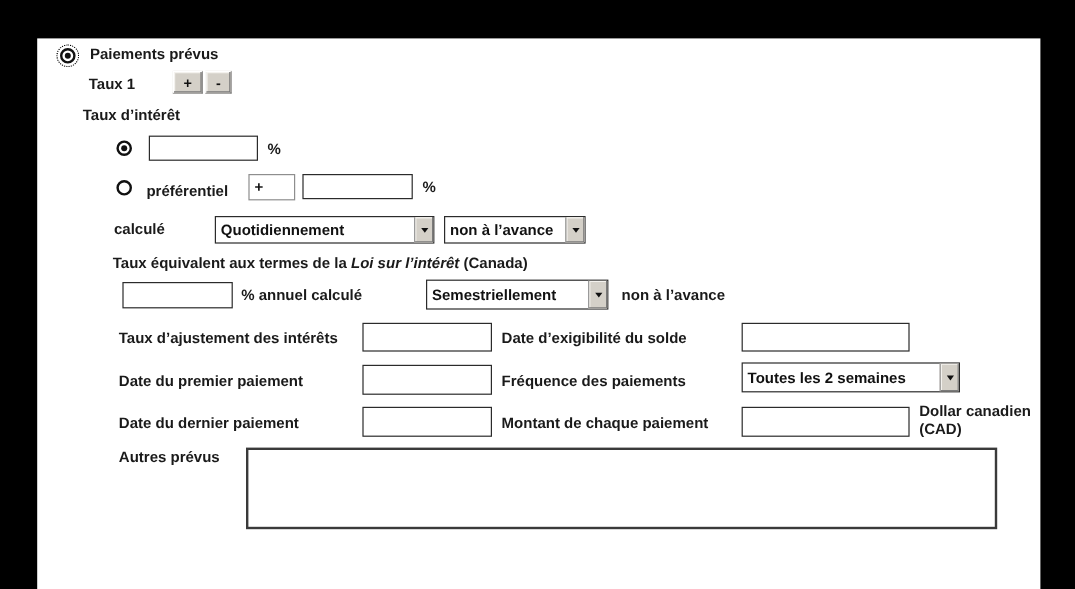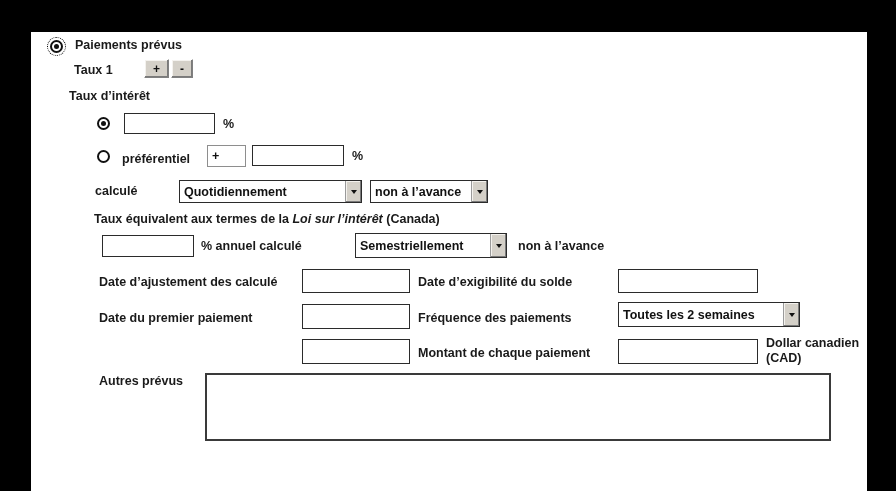--- a/index.html
+++ b/index.html
@@ -147,35 +147,36 @@
     <div class="tf" style="left:71px;top:203px;width:92px;height:22px;"></div>
     <div class="lbl" style="left:170px;top:207px;">% annuel calculé</div>
     <div class="combo" style="left:324px;top:201px;width:152px;height:25px;">
       <span class="val">Semestriellement</span>
       <span class="arw">
           <i></i>
         </span>
     </div>
     <div class="lbl" style="left:487px;top:207px;">non à l’avance</div>
 
-    <div class="lbl" style="left:68px;top:243px;">Date d’ajustement des calculé</div>
+    <div class="lbl" style="left:68px;top:243px;">Taux d’ajustement des intérêts</div>
     <div class="tf" style="left:271px;top:237px;width:108px;height:24px;"></div>
     <div class="lbl" style="left:387px;top:243px;">Date d’exigibilité du solde</div>
     <div class="tf" style="left:587px;top:237px;width:140px;height:24px;"></div>
 
     <div class="lbl" style="left:68px;top:279px;">Date du premier paiement</div>
     <div class="tf" style="left:271px;top:272px;width:108px;height:25px;"></div>
     <div class="lbl" style="left:387px;top:279px;">Fréquence des paiements</div>
     <div class="combo" style="left:587px;top:270px;width:182px;height:25px;gap:16px;">
       <span class="val">Toutes les 2 semaines</span>
       <span class="arw">
           <i></i>
         </span>
     </div>
 
+    <div class="lbl" style="left:68px;top:314px;">Date du dernier paiement</div>
     <div class="tf" style="left:271px;top:307px;width:108px;height:25px;"></div>
     <div class="lbl" style="left:387px;top:314px;">Montant de chaque paiement</div>
     <div class="tf" style="left:587px;top:307px;width:140px;height:25px;"></div>
     <div class="lbl twoline" style="left:735px;top:304px;width:96px;">
       <span>Dollar canadien</span><br>
       <span>(CAD)</span>
     </div>
 
     <div class="lbl" style="left:68px;top:342px;">Autres prévus</div>
     <div class="ta" style="left:174px;top:341px;width:626px;height:68px;"></div>

